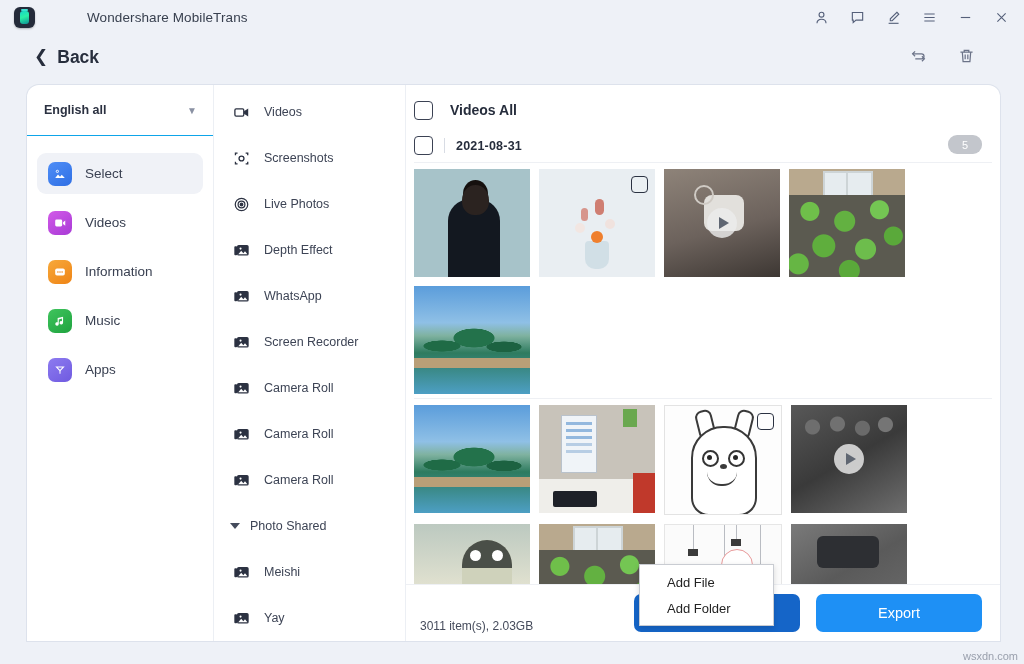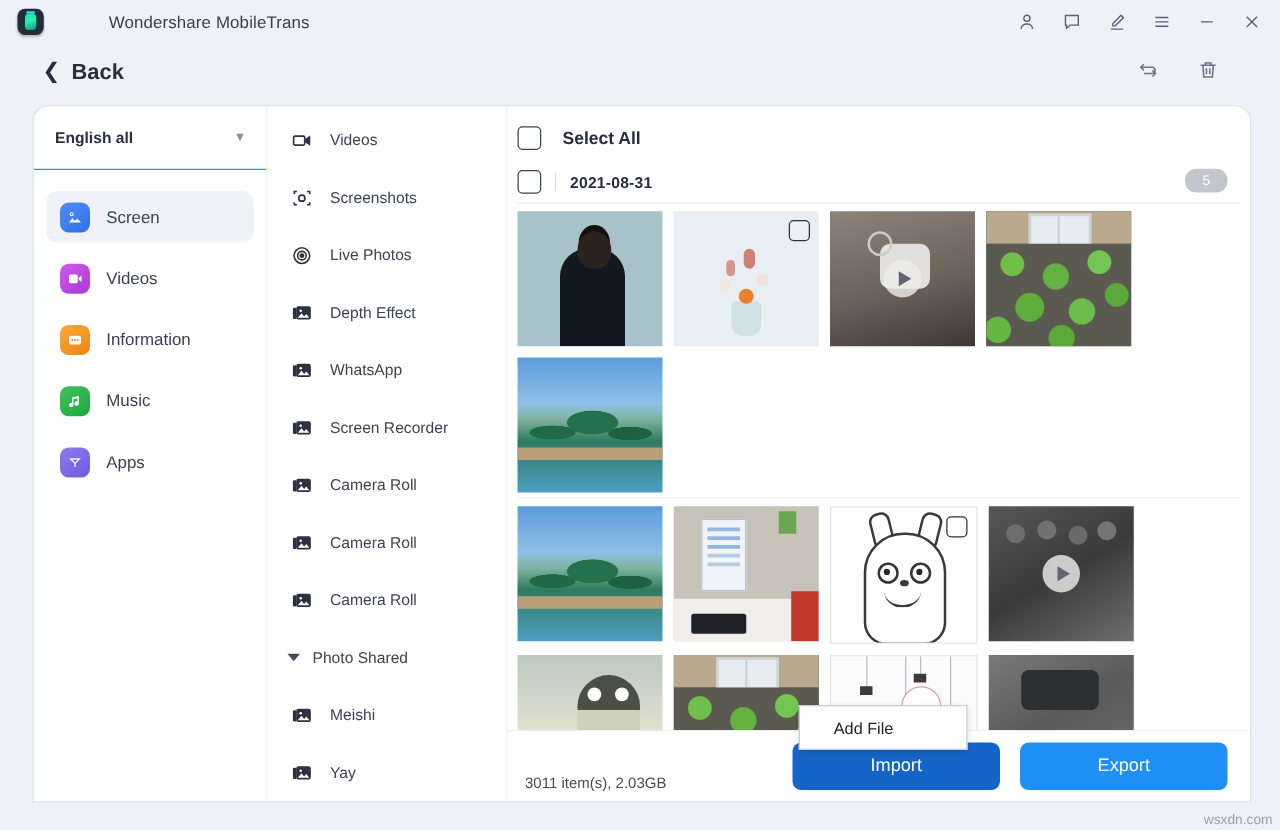--- a/index.html
+++ b/index.html
@@ -275,21 +275,21 @@
       <span class="carat">▼</span>
     </div>
     <div class="nav">
       <div class="nav-item active">
         <span class="nav-ico ico-photos">
           <svg width="14" height="14" viewBox="0 0 16 16" fill="#fff">
               <circle cx="5" cy="5" r="1.3" fill="none" stroke="#fff" stroke-width="1"></circle>
               <path d="M2.5 12.5l3.2-4 2.3 2.6 2-2.3 3.5 3.7z"></path>
             </svg>
         </span>
-        <span>Screen</span>
+        <span>Select</span>
       </div>
       <div class="nav-item">
         <span class="nav-ico ico-videos">
           <svg width="14" height="14" viewBox="0 0 16 16" fill="#fff">
               <rect x="2.5" y="4" width="8" height="8" rx="1.6"></rect>
               <path d="M11.5 7l2.5-2v6l-2.5-2z"></path>
             </svg>
         </span>
         <span>Videos</span>
       </div>
@@ -445,21 +445,21 @@
       </span>
       <span>Yay</span>
     </div>
   </div>
 
   <div class="rightcol">
     <div class="rc-scroll">
 
       <div class="selectall">
         <span class="cb"></span>
-        <span class="lbl">Select All</span>
+        <span class="lbl">Videos All</span>
       </div>
 
       <div class="grouphdr">
         <span class="cb"></span>
         <span class="sep"></span>
         <span class="date">2021-08-31</span>
         <span class="badge">5</span>
       </div>
       <div class="divline"></div>
       <div class="grid">
@@ -549,15 +549,16 @@
       <div class="btns">
         <div class="btn btn-import">Import</div>
         <div class="btn btn-export">Export</div>
       </div>
     </div>
   </div>
 </div>
 
 <div class="ctxmenu">
   <div class="mi">Add File</div>
+  <div class="mi">Add Folder</div>
 </div>
 
 <div class="watermark">wsxdn.com</div>
 
 </body></html>

